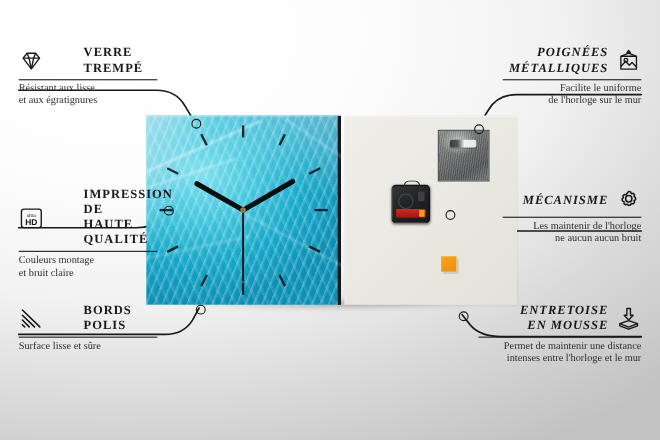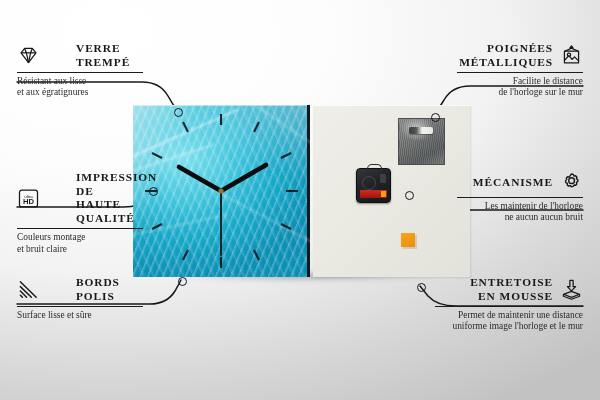--- a/index.html
+++ b/index.html
@@ -18,21 +18,21 @@
   
   .callout{position:absolute;}
   .callout .head{display:flex;align-items:center;gap:7px;}
   .callout.right .head{justify-content:flex-end;}
   .ttl{
     font-family:"Liberation Serif",serif;
     font-weight:bold;font-size:11.4px;letter-spacing:.9px;
     color:#17181a;line-height:13.6px;text-transform:uppercase;margin-left:29px;
   }
   .callout.left .ttl{text-align:left;}
-  .callout.right .ttl{text-align:right;}
+  .callout.right .ttl{text-align:right;font-style:italic;}
   .rule{height:1px;background:#1b1c1e;margin-top:3px;}
   .sub{
     font-family:"Liberation Serif",serif;
     font-size:9.4px;line-height:11.2px;color:#2a2b2d;margin-top:3px;
   }
   .callout.right .sub{text-align:right;}
   .ico{width:23px;height:23px;flex:0 0 23px;display:block;}
   
   #product{position:absolute;left:133px;top:105px;width:337px;height:172px;}
   #shadow{
@@ -236,21 +236,21 @@
           <path d="M12,2.4 L12,5.2"></path>
             <path d="M10.3,4.2 L12,2.0 L13.7,4.2 Z" fill="#17181a"></path>
           <path d="M5.2,7.4 L12,4.4 L18.8,7.4"></path>
           <rect x="4.6" y="7.4" width="14.8" height="12.2"></rect>
           <path d="M4.6,17.2 L9.2,12.2 L12.6,16.0 L15.2,13.4 L19.4,17.6"></path>
           <circle cx="9.4" cy="11.2" r="1.7"></circle>
         </g>
       </svg>
     </div>
     <div class="rule"></div>
-    <div class="sub">Facilite le distance</div>
+    <div class="sub">Facilite le uniforme</div>
     <div class="sub" style="margin-top:0">de l'horloge sur le mur</div>
   </div>
 
   <div class="callout right" style="left:457px;top:171px;width:126px;">
     <div class="head">
       <div>
         <div class="ttl">MÉCANISME</div>
       </div>
       <svg class="ico" viewBox="0 0 24 24">
         <g fill="none" stroke="#17181a" stroke-width="1.45" stroke-linejoin="round">
@@ -276,16 +276,16 @@
       <svg class="ico" viewBox="0 0 24 24">
         <g fill="none" stroke="#17181a" stroke-width="1.3" stroke-linejoin="round">
           <path d="M10.3,2.6 L13.7,2.6 L13.7,9.0 L16.3,9.0 L12,13.4 L7.7,9.0 L10.3,9.0 Z"></path>
           <path d="M12,14.0 L20.4,17.0 L12,20.2 L3.6,17.0 Z"></path>
           <path d="M3.6,17.0 L3.6,19.0 L12,22.2 L20.4,19.0 L20.4,17.0"></path>
         </g>
       </svg>
     </div>
     <div class="rule"></div>
     <div class="sub">Permet de maintenir une distance</div>
-    <div class="sub" style="margin-top:0">uniforme image l'horloge et le mur</div>
+    <div class="sub" style="margin-top:0">intenses entre l'horloge et le mur</div>
   </div>
 
 </div>
 
 </body></html>

